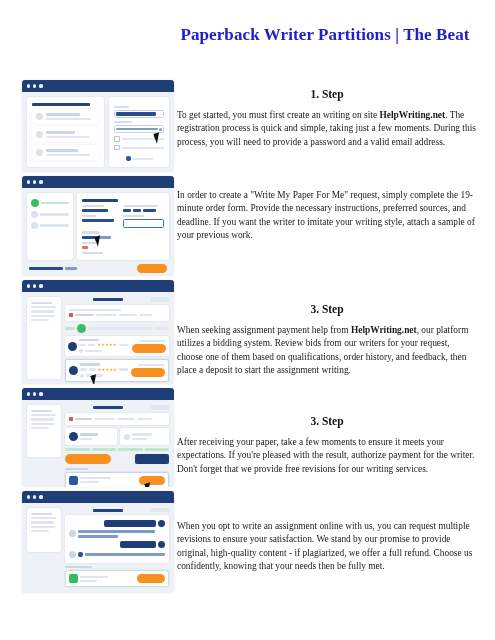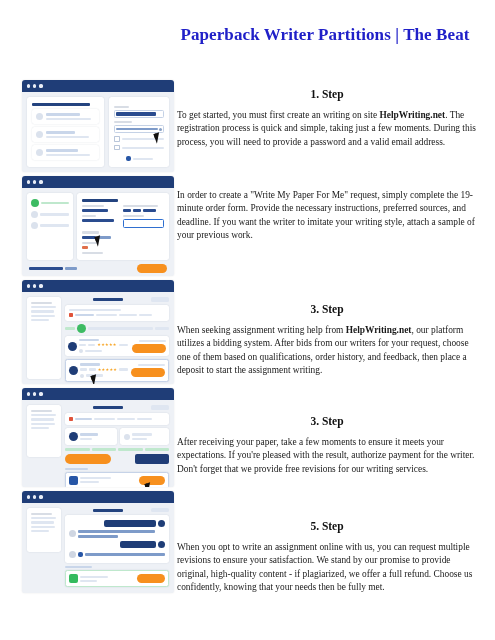--- a/index.html
+++ b/index.html
@@ -616,28 +616,27 @@
       <div class="step-heading">1. Step</div>
       <p class="step-body"><span>To get started, you must first create an writing on site </span><b>HelpWriting.net</b><span>. The registration process is quick and simple, taking just a few moments. During this process, you will need to provide a password and a valid email address.</span></p>
     </div>
 
     <div class="step-block sb-2">
       <p class="step-body"><span>In order to create a "Write My Paper For Me" request, simply complete the 19-minute order form. Provide the necessary instructions, preferred sources, and deadline. If you want the writer to imitate your writing style, attach a sample of your previous work.</span><b></b><span></span></p>
     </div>
 
     <div class="step-block sb-3">
       <div class="step-heading">3. Step</div>
-      <p class="step-body"><span>When seeking assignment writing help from </span><b>HelpWriting.net</b><span>, our platform utilizes a bidding system. After bids from our writers for your request, choose one of them based on qualifications, order history, and feedback, then place a deposit to start the assignment writing.</span></p>
+      <p class="step-body"><span>When seeking assignment payment help from </span><b>HelpWriting.net</b><span>, our platform utilizes a bidding system. Review bids from our writers for your request, choose one of them based on qualifications, order history, and feedback, then place a deposit to start the assignment writing.</span></p>
     </div>
 
     <div class="step-block sb-4">
       <div class="step-heading">3. Step</div>
       <p class="step-body"><span>After receiving your paper, take a few moments to ensure it meets your expectations. If you're pleased with the result, authorize payment for the writer. Don't forget that we provide free revisions for our writing services.</span><b></b><span></span></p>
     </div>
 
     <div class="step-block sb-5">
-      <div class="step-heading">5. Step</div>
       <p class="step-body"><span>When you opt to write an assignment online with us, you can request multiple revisions to ensure your satisfaction. We stand by our promise to provide original, high-quality content - if plagiarized, we offer a full refund. Choose us confidently, knowing that your needs then be fully met.</span><b></b><span></span></p>
     </div>
 
   </div>
 
 </div>
 
 </body></html>

